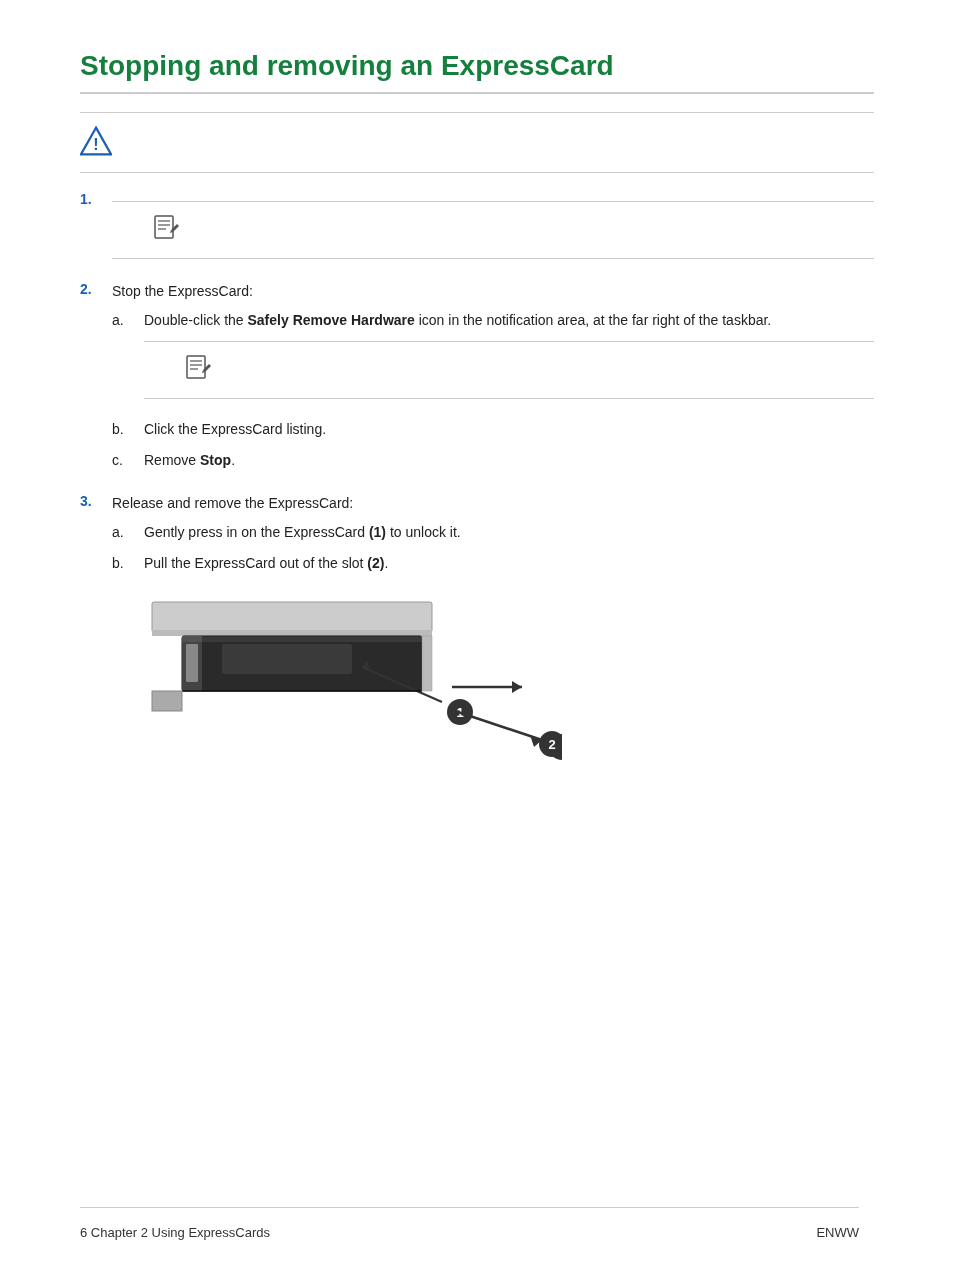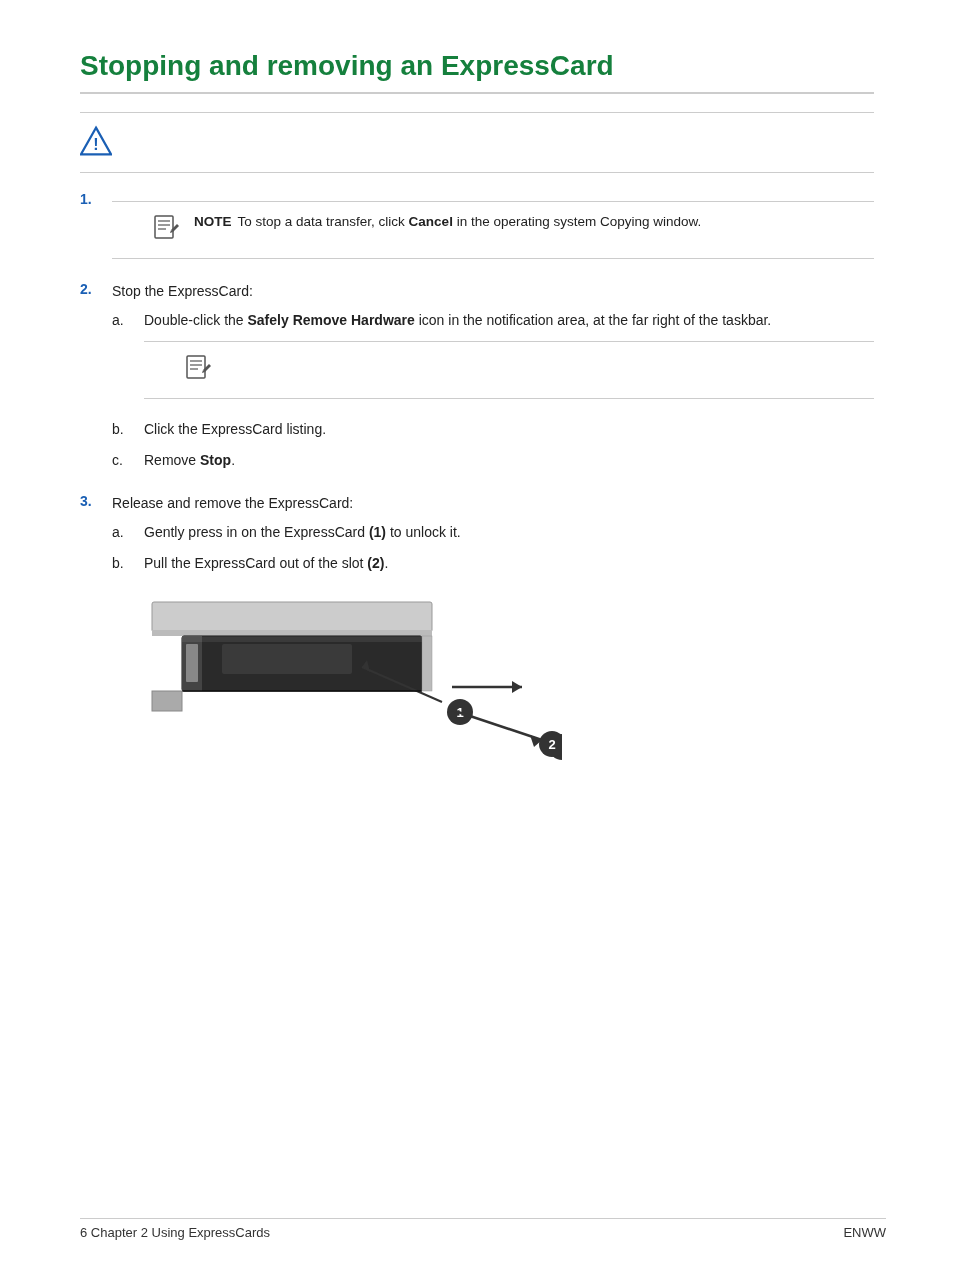--- a/index.html
+++ b/index.html
@@ -132,27 +132,27 @@
     .image-container {
       margin-top: 18px;
       margin-left: 30px;
     }
 
     
     .footer {
       position: absolute;
       bottom: 30px;
       left: 80px;
-      right: 68px;
+      right: 95px;
       display: flex;
       justify-content: space-between;
       font-size: 13px;
       color: #333;
       border-top: 1px solid #ccc;
-      padding-top: 6px;
+      padding-top: 17px;
     }
 
     
     .card-illustration {
       width: 420px;
       height: 220px;
     }
   </style>
 </head>
 <body>
@@ -182,23 +182,20 @@
           
           <svg viewBox="0 0 28 28" xmlns="http://www.w3.org/2000/svg">
             <rect x="3" y="2" width="18" height="22" rx="1" fill="none" stroke="#555" stroke-width="1.5"></rect>
             <line x1="6" y1="7" x2="18" y2="7" stroke="#555" stroke-width="1.2"></line>
             <line x1="6" y1="11" x2="18" y2="11" stroke="#555" stroke-width="1.2"></line>
             <line x1="6" y1="15" x2="14" y2="15" stroke="#555" stroke-width="1.2"></line>
             <path d="M19 16 L25 10 L27 12 L21 18 Z" fill="#555"></path>
             <path d="M19 16 L21 18 L18 19 Z" fill="#555"></path>
           </svg>
         </div>
-        <div class="note-text">
-          <span class="note-label">NOTE</span><span>To stop a data transfer, click </span><strong>Cancel</strong><span> in the operating system Copying window.</span>
-        </div>
       </div>
     </div>
   </li>
 
   <li>
     <span class="step-num">2.</span>
     <div class="step-content">
       <span>Stop the ExpressCard:</span>
 
       <ul class="sub-steps">

